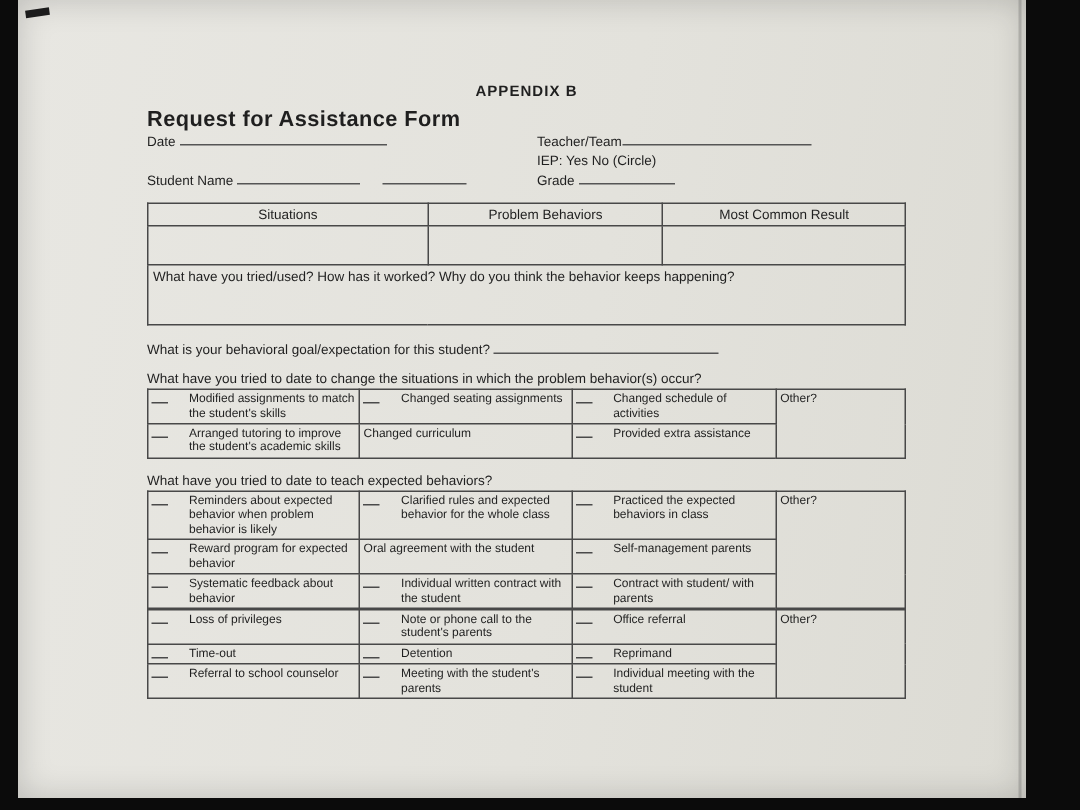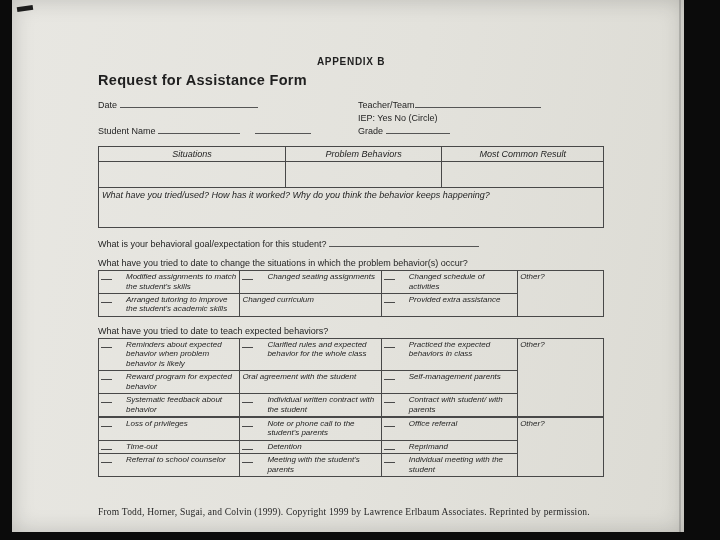--- a/index.html
+++ b/index.html
@@ -12,24 +12,24 @@
     box-shadow: inset 0 0 22px rgba(0,0,0,.18);
     color: #222;
   }
   .crease { position: absolute; right: 3px; top: 0; bottom: 0; width: 2px; background: rgba(70,70,70,.25); }
   .artifact-dash { position: absolute; left: 5px; top: 6px; width: 16px; height: 5px; background: #1c1c1c; transform: rotate(-8deg); }
   .content { position: absolute; left: 86px; top: 56px; width: 506px; color: #1f1f1f; }
 
   .appendix { text-align: center; font-weight: bold; font-size: 10px; letter-spacing: .7px; }
   .title { font-weight: bold; font-size: 14.5px; margin-top: 5px; letter-spacing: .3px; }
 
-  .head-fields { display: grid; grid-template-columns: 260px 1fr; font-size: 9px; margin-top: 11px; line-height: 1.45; }
+  .head-fields { display: grid; grid-template-columns: 260px 1fr; font-size: 9px; line-height: 1.45; }
   .wline { display: inline-block; border-bottom: 1px solid #555; height: 8px; vertical-align: baseline; }
 
-  table { border-collapse: collapse; width: 100%; table-layout: fixed; font-style: italic; }
+  table { border-collapse: collapse; width: 100%; table-layout: fixed; }
   .t1 { margin-top: 8px; }
   .t1 th { border: 1px solid #484848; font-size: 9px; font-weight: normal; padding: 2px; text-align: center; }
   .t1 td { border: 1px solid #484848; }
   .t1 .s1 { width: 37%; } .t1 .s2 { width: 31%; } .t1 .s3 { width: 32%; }
   .t1 .empty-row td { height: 26px; }
   .qcell { height: 40px; vertical-align: top; font-size: 9px; padding: 2px 3px; }
 
   .goal-line { margin-top: 11px; font-size: 9px; }
   .sec-q { margin-top: 9px; font-size: 9px; margin-bottom: 2px; }
 
@@ -275,15 +275,14 @@
                 <div class="item">
                   <span class="blank"></span>
                   <span>Individual meeting with the student</span>
                 </div>
               </td>
         </tr>
       </tbody>
         </table>
     </div>
 
-    <div class="footer">From Todd, Horner, Sugai, and Colvin (1999). Copyright 1999 by Lawrence Erlbaum Associates. Reprinted by permission.</div>
   </div>
 </div>
 
 </body></html>

